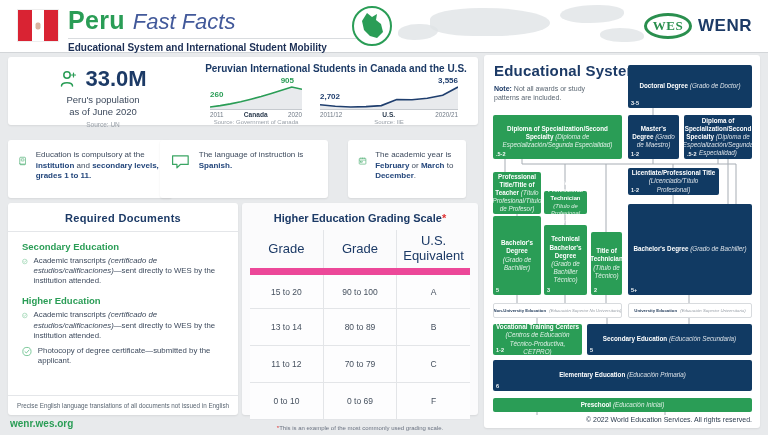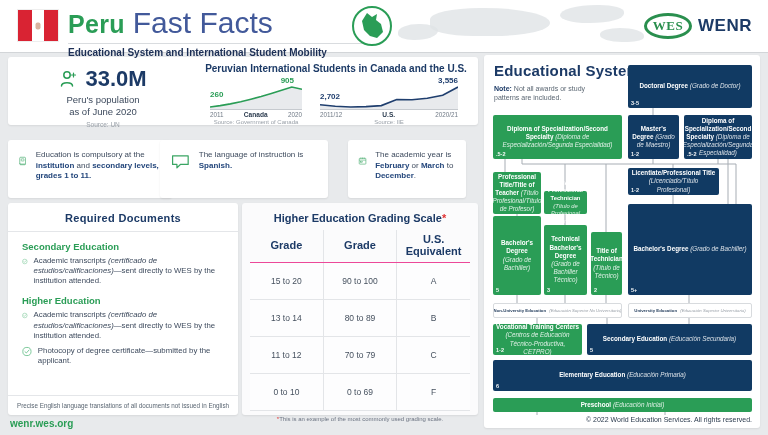--- a/index.html
+++ b/index.html
@@ -9,21 +9,21 @@
   
   .header { position:absolute; left:0; top:0; width:768px; height:53px; background:#ffffff; border-bottom:1px solid #d2d5d8; z-index:2; }
   .map-blob { position:absolute; background:#e0e3e6; opacity:.8; }
   .flag { position:absolute; left:18px; top:10px; width:40px; height:31px; display:flex; box-shadow:0 0 0 1px #eee; }
   .flag .r { width:34%; background:#d92333; }
   .flag .w { width:32%; background:#ffffff; position:relative; }
   .flag .w::after { content:""; position:absolute; left:50%; top:50%; width:5px; height:7px; transform:translate(-50%,-50%); background:#d9b3a0; border-radius:2px; }
   .title-block { position:absolute; left:68px; top:6px; width:300px; }
   .title-row { display:flex; align-items:baseline; gap:8px; border-bottom:1px solid #d9dcdf; padding-bottom:3px; }
   .country { font-size:25px; font-weight:800; color:#2a9d56; letter-spacing:.3px; }
-  .title-suffix { font-size:30px; font-weight:400; color:#42599a; }
+  .title-suffix { font-size:22px; font-weight:400; color:#42599a;font-style:italic; }
   .subtitle { margin-top:3px; font-size:10px; font-weight:700; color:#1c2f55; }
   .peru-circle { position:absolute; left:352px; top:6px; width:40px; height:40px; border:2px solid #2a9d56; border-radius:50%; background:#fff; display:flex; align-items:center; justify-content:center; }
   .brand { position:absolute; right:16px; top:13px; display:flex; align-items:center; gap:6px; }
   .wes-oval { width:48px; height:26px; border:3px solid #2a8f4e; border-radius:50%; display:flex; align-items:center; justify-content:center; font-family:"Liberation Serif", serif; font-weight:700; font-size:13px; color:#2a8f4e; letter-spacing:.5px; }
   .wenr { font-size:17px; font-weight:800; color:#1c3a66; letter-spacing:.5px; }
 
   
   .card { position:absolute; background:#ffffff; border-radius:3px; box-shadow:0 1px 2px rgba(0,0,0,.08); }
 
   
@@ -58,21 +58,21 @@
   .docs-heading { font-size:9.5px; font-weight:800; color:#2a9d56; margin:9px 14px 4px; }
   .doc-item { display:flex; gap:6px; margin:3px 14px 5px; }
   .doc-item .txt { font-size:7.8px; color:#3d4a5d; line-height:1.3; }
   .docs-note { position:absolute; left:0; right:0; bottom:0; border-top:1px solid #e4e6e9; padding:6px 8px; text-align:center; font-size:6.3px; color:#5a6672; }
 
   
   .grading-card { left:242px; top:203px; width:236px; height:212px; background:#fbfbfc; }
   .grading-title { text-align:center; font-size:11px; font-weight:800; color:#1c3a66; padding:9px 0 6px; }
   .red { color:#e03131; }
   .grading-table { width:220px; margin:0 8px; border-collapse:collapse; table-layout:fixed; }
-  .grading-table th { font-size:11px; font-weight:700; color:#1c3a66; padding:3px 0 5px; border-bottom:1px solid #ec4899; }
+  .grading-table th { font-size:13px; font-weight:400; color:#1c3a66; padding:3px 0 5px; border-bottom:7px solid #ec4899; }
   .grading-table td { height:37px; text-align:center; font-size:8.5px; color:#46515f; border-bottom:1px solid #e3e5e8; background:#fdfdfe; }
   .grading-table td:not(:last-child), .grading-table th:not(:last-child) { border-right:1px solid #e3e5e8; }
   .grading-foot { text-align:center; font-size:6px; color:#6a7280; margin-top:5px; }
 
   
   .footer-link { position:absolute; left:10px; top:418px; font-size:10px; font-weight:800; color:#2a9d56; text-decoration:none; }
 
   
   .edu-panel { left:484px; top:55px; width:276px; height:373px; }
   .edu-title { position:absolute; left:10px; top:7px; font-size:15px; font-weight:800; color:#1c3a66; letter-spacing:.2px; }

